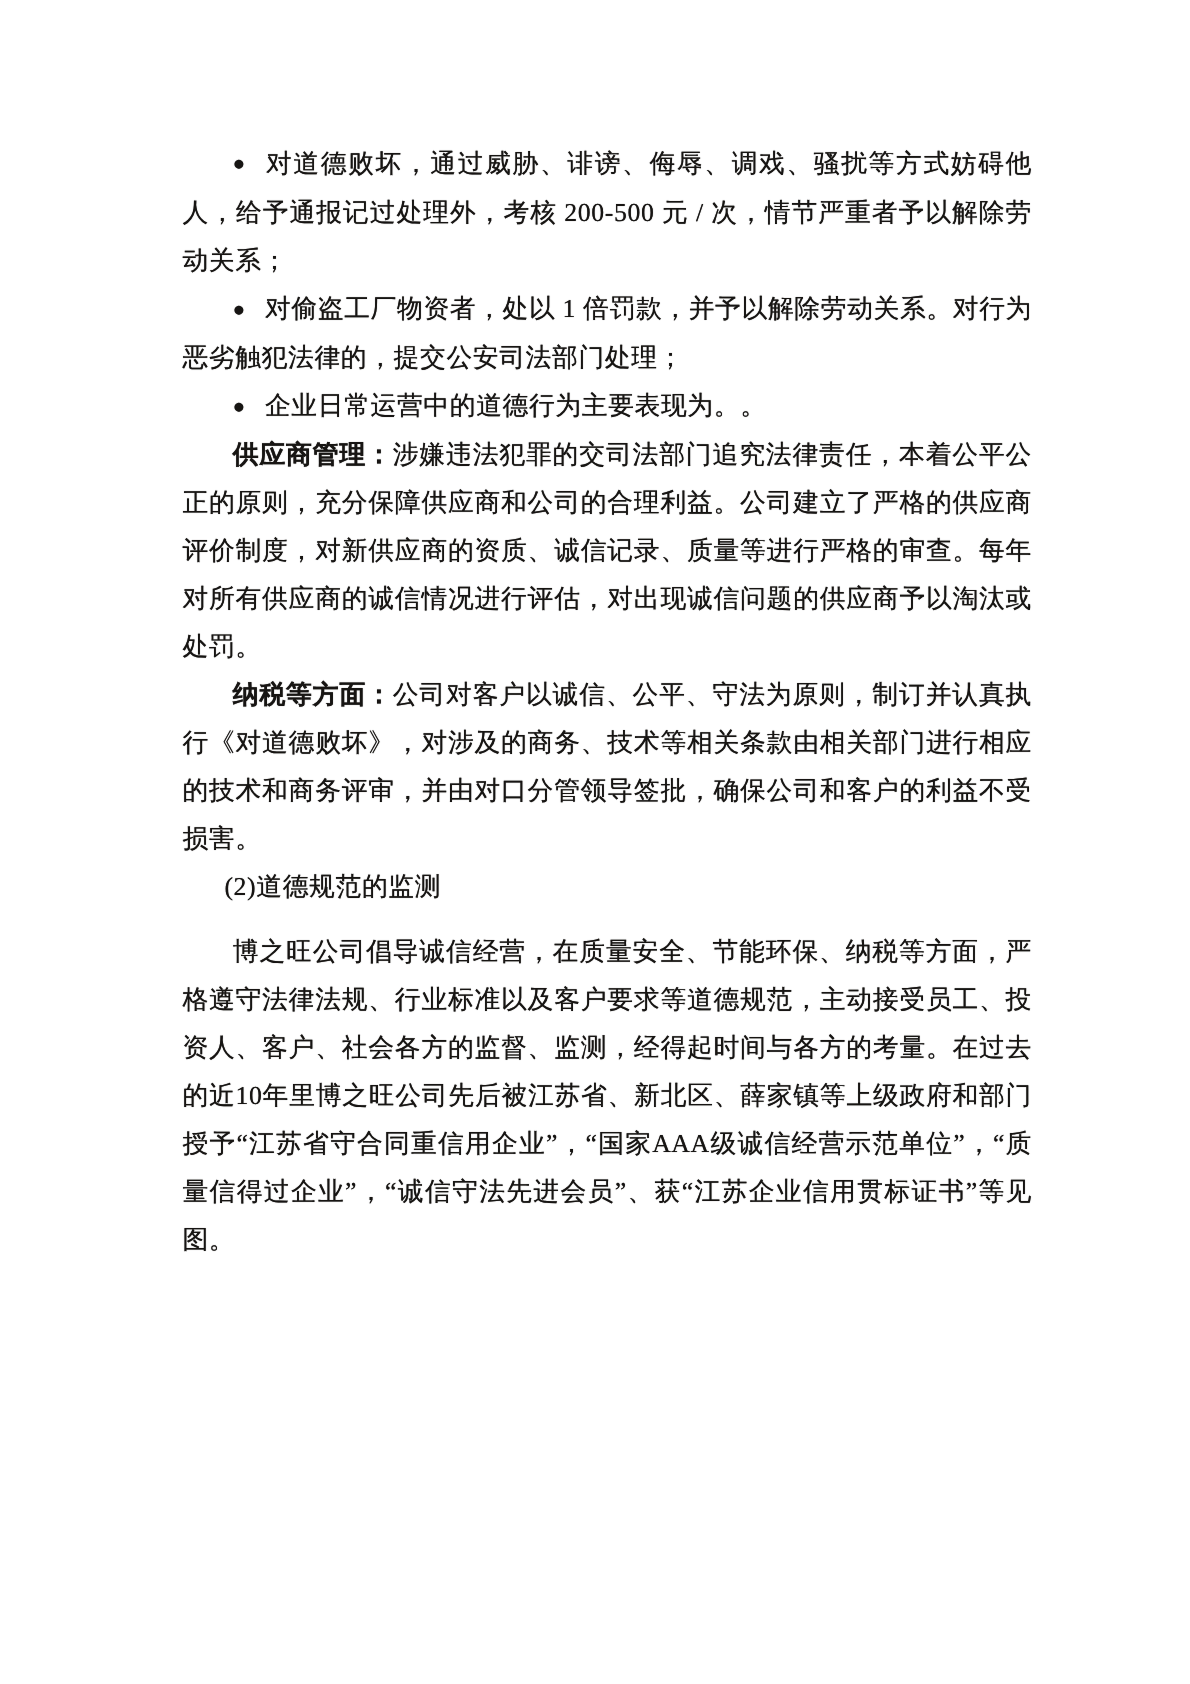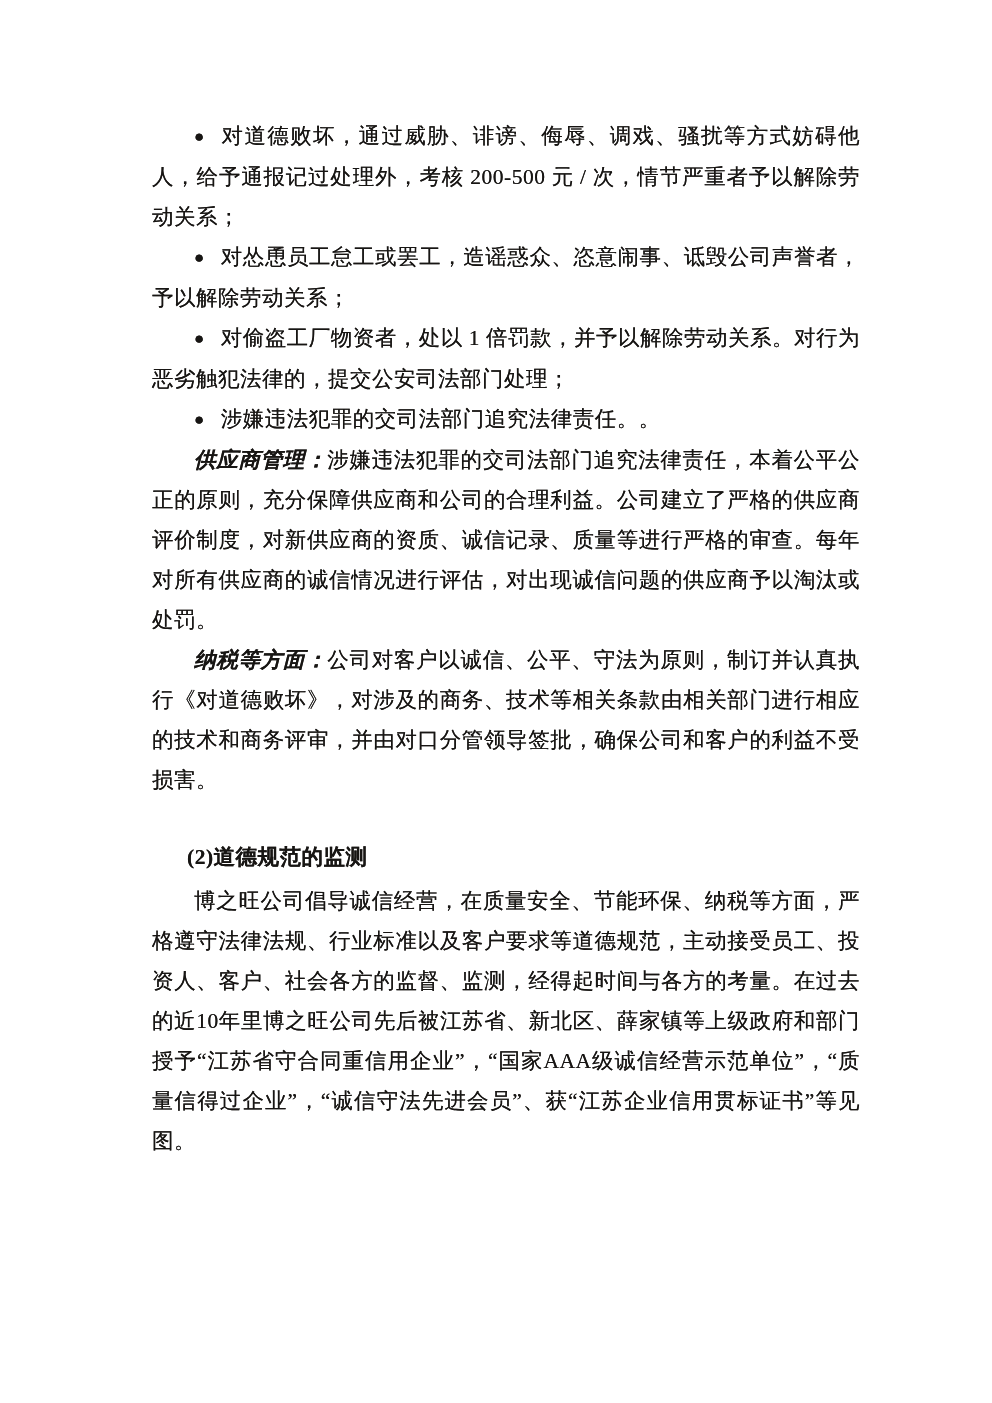--- a/index.html
+++ b/index.html
@@ -27,46 +27,43 @@
     text-justify: inter-ideograph;
     letter-spacing: 0.5px;
   }
   .para {
     margin: 0;
     text-indent: 42px;
     
     text-shadow: 0 0 0.6px rgba(20,18,16,0.85);
   }
   .para.spaced {
-    margin-top: 4px;
+    margin-top: 14px;
   }
   .bullet-glyph {
     display: inline-block;
     text-indent: 0;
     margin-right: 16px;
     font-size: 17px;
     vertical-align: 1px;
   }
   .lead-label {
     font-weight: bold;
-    font-style: italic;
   }
   .para.heading {
-    font-weight: bold;
+    font-weight: normal;
     text-indent: 35px;
-    margin-top: 37px;
   }
 </style>
 </head>
 <body>
 
 <div class="page">
   <div class="content" id="doc-content" style="color: rgb(23, 21, 19);">
       <p class="para bullet"><span class="bullet-glyph">●</span><span>对道德败坏，通过威胁、诽谤、侮辱、调戏、骚扰等方式妨碍他人，给予通报记过处理外，考核 200-500 元 / 次，情节严重者予以解除劳动关系；</span></p>
-      <p class="para bullet"><span class="bullet-glyph">●</span><span>对怂恿员工怠工或罢工，造谣惑众、恣意闹事、诋毁公司声誉者，予以解除劳动关系；</span></p>
       <p class="para bullet"><span class="bullet-glyph">●</span><span>对偷盗工厂物资者，处以 1 倍罚款，并予以解除劳动关系。对行为恶劣触犯法律的，提交公安司法部门处理；</span></p>
-      <p class="para bullet"><span class="bullet-glyph">●</span><span>涉嫌违法犯罪的交司法部门追究法律责任。。</span></p>
+      <p class="para bullet"><span class="bullet-glyph">●</span><span>企业日常运营中的道德行为主要表现为。。</span></p>
       <p class="para labeled"><span class="lead-label">供应商管理：</span><span>涉嫌违法犯罪的交司法部门追究法律责任，本着公平公正的原则，充分保障供应商和公司的合理利益。公司建立了严格的供应商评价制度，对新供应商的资质、诚信记录、质量等进行严格的审查。每年对所有供应商的诚信情况进行评估，对出现诚信问题的供应商予以淘汰或处罚。</span></p>
       <p class="para labeled"><span class="lead-label">纳税等方面：</span><span>公司对客户以诚信、公平、守法为原则，制订并认真执行《对道德败坏》，对涉及的商务、技术等相关条款由相关部门进行相应的技术和商务评审，并由对口分管领导签批，确保公司和客户的利益不受损害。</span></p>
       <p class="para heading"><span>(2)道德规范的监测</span></p>
       <p class="para body spaced"><span>博之旺公司倡导诚信经营，在质量安全、节能环保、纳税等方面，严格遵守法律法规、行业标准以及客户要求等道德规范，主动接受员工、投资人、客户、社会各方的监督、监测，经得起时间与各方的考量。在过去的近10年里博之旺公司先后被江苏省、新北区、薛家镇等上级政府和部门授予“江苏省守合同重信用企业”，“国家AAA级诚信经营示范单位”，“质量信得过企业”，“诚信守法先进会员”、获“江苏企业信用贯标证书”等见图。</span></p>
     </div>
 </div>
 
 </body></html>

